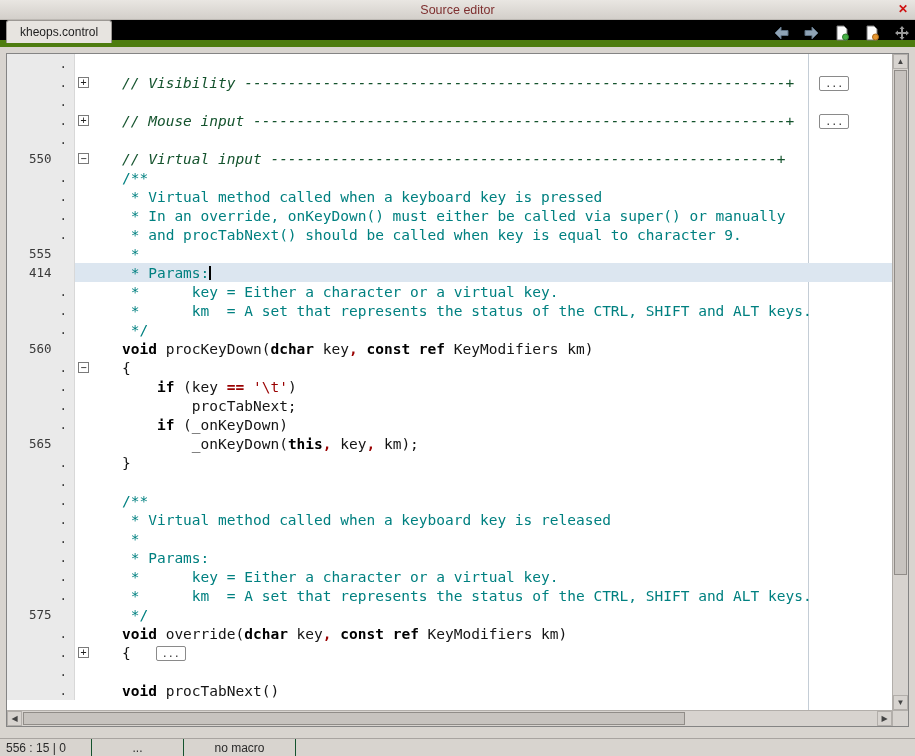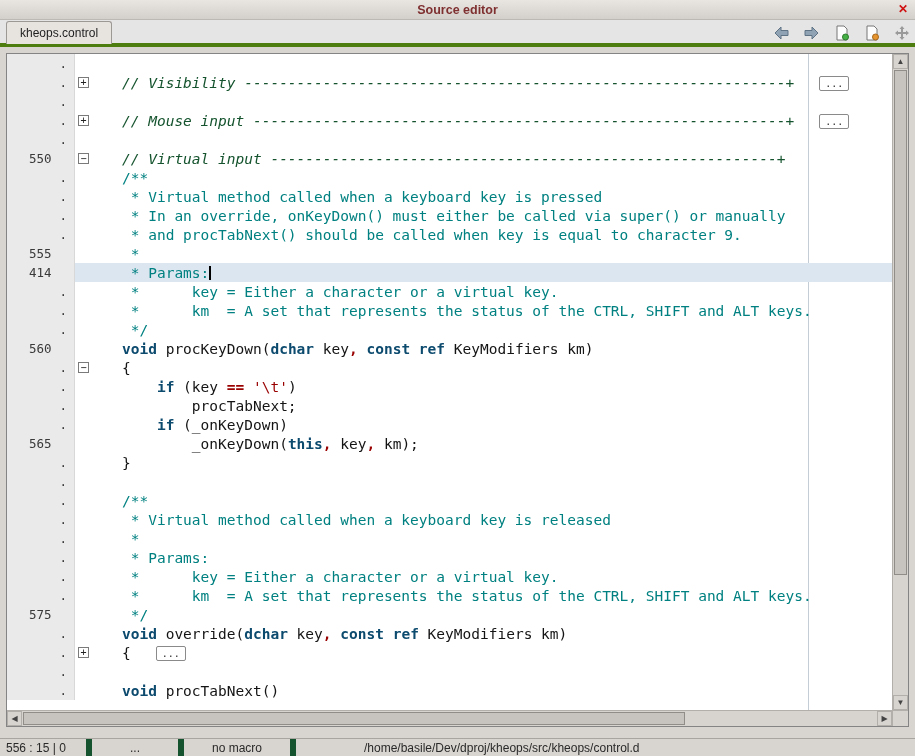--- a/index.html
+++ b/index.html
@@ -10,32 +10,32 @@
     overflow:hidden;
     -webkit-font-smoothing:antialiased;
   }
   
   .titlebar {
     height:20px; position:relative;
     display:flex; align-items:center; justify-content:center;
     background:linear-gradient(#e9e6e2,#d3cfca);
     border-bottom:1px solid #bcb8b3;
   }
-  .title { font-size:12.5px; font-weight:bold; color:#7e2f2f; }
+  .title { font-size:12.5px; font-weight:normal; color:#7e2f2f; }
   .close-btn {
     position:absolute; right:7px; top:2px;
     color:#cf1212; font-weight:bold; font-size:12px; line-height:14px;
     cursor:default;
   }
   
   .tabbar {
     height:27px; position:relative;
-    display:flex; align-items:flex-end;
-    background:#e5e5e5;
-    border-bottom:4px solid #4d7c0f;
+    display:flex; 
+    background:#000000;
+    border-bottom:7px solid #4d7c0f;
     padding:0 6px;
   }
   .tab {
     height:23px; padding:0 13px;
     display:flex; align-items:center;
     background:#e7e4e0;
     border:1px solid #9c9894; border-bottom:none;
     border-radius:3px 3px 0 0;
     font-size:12px; color:#1e1e1e;
     margin-bottom:-1px;
@@ -89,21 +89,21 @@
   .caret { display:inline-block; width:2px; height:14px; background:#000; vertical-align:-2px; }
   .ell {
     display:inline-block; margin-left:25px;
     border:1px solid #8a8a8a; border-radius:2px; background:#fff;
     color:#333; font-family:"DejaVu Sans Mono", monospace;
     font-size:10px; line-height:11px; padding:1px 5px; vertical-align:1px;
   }
   
   .c { color:#14532d; font-style:italic; }
   .d { color:#008080; }
-  .k { color:#0c4a6e; font-weight:bold; }
+  .k { color:#000000; font-weight:bold; }
   .o { color:#990000; font-weight:bold; }
   .s { color:#990000; }
   
   .vscroll {
     background:#d7d3cf; border-left:1px solid #b2aeaa;
     display:flex; flex-direction:column;
   }
   .sbtn {
     flex:none; height:15px; width:100%;
     display:flex; align-items:center; justify-content:center;
@@ -131,21 +131,21 @@
     background:#c7c3bf; border:1px solid #908c88;
   }
   .corner { background:#d7d3cf; border-top:1px solid #b2aeaa; border-left:1px solid #b2aeaa; }
   
   .statusbar {
     margin-top:11px; height:18px;
     background:#d8d4cf; border-top:1px solid #a8a4a0;
     display:flex; align-items:center;
     font-size:12px; color:#2a2a2a;
   }
-  .sbcell { height:100%; display:flex; align-items:center; border-right:6px solid #14532d; }
+  .sbcell { height:100%; display:flex; align-items:center; border-right:1px solid #14532d; }
   .sb-caret { width:92px; padding-left:6px; }
   .sb-dots  { width:92px; justify-content:center; }
   .sb-macro { width:112px; justify-content:center; }
   .sb-path  { flex:1; border-right:none; padding-left:68px; }
 </style>
 </head>
 <body>
 
 <div>
 
@@ -347,16 +347,15 @@
       <div class="hbtn">▶</div>
     </div>
 
     <div class="corner"></div>
   </div>
 
   <div class="statusbar">
     <div class="sbcell sb-caret">556 : 15 | 0</div>
     <div class="sbcell sb-dots">...</div>
     <div class="sbcell sb-macro">no macro</div>
-    <div class="sbcell sb-path">/home/basile/Dev/dproj/kheops/src/kheops/control.d</div>
   </div>
 
 </div>
 
 </body></html>

